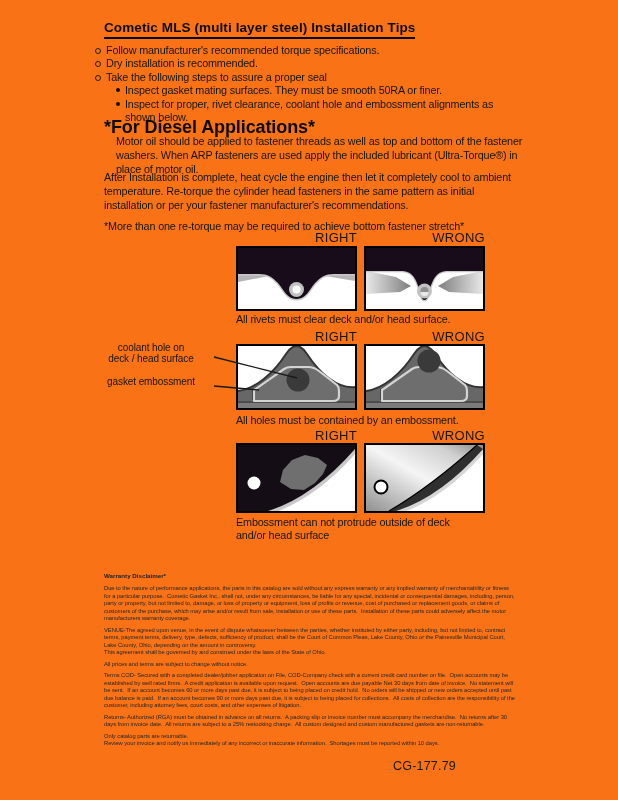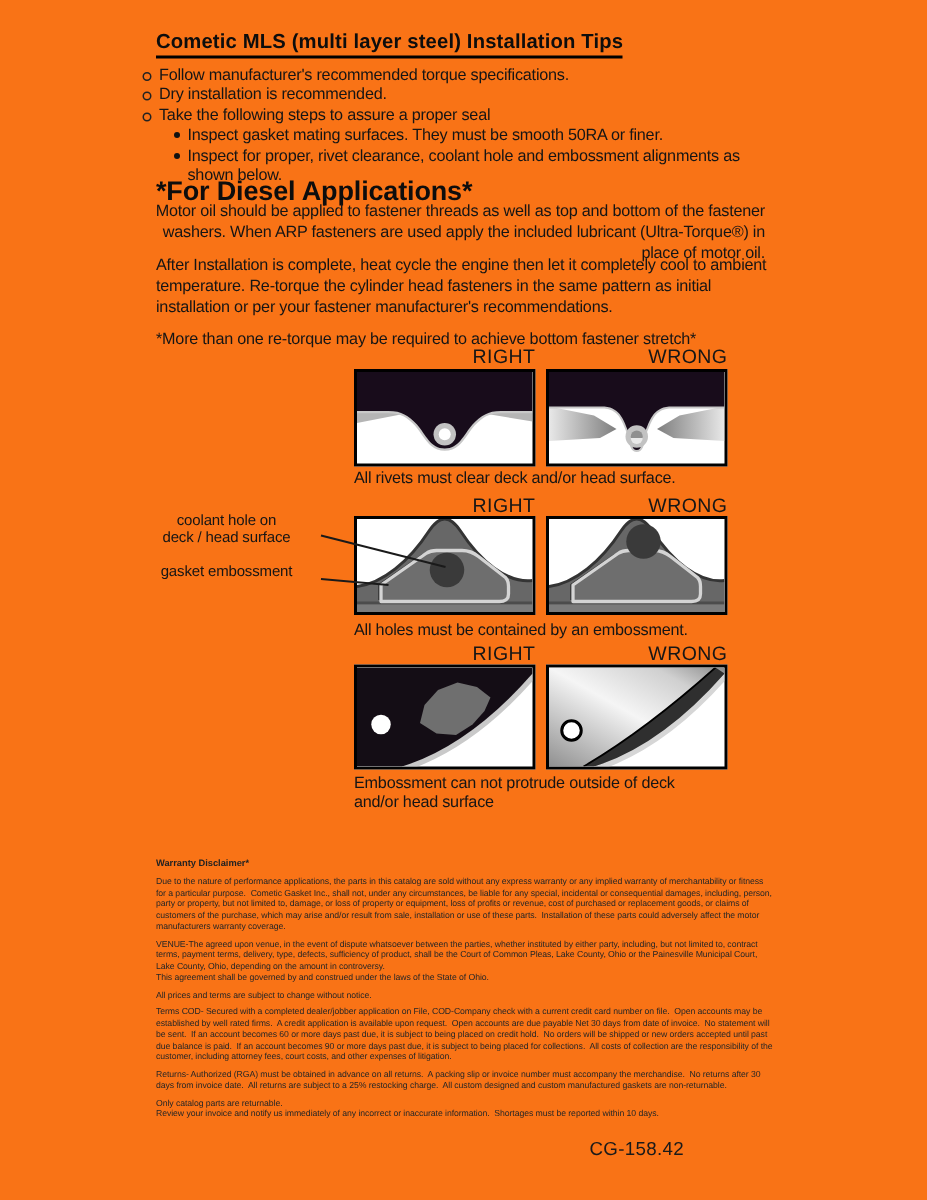--- a/index.html
+++ b/index.html
@@ -51,21 +51,21 @@
       <span class="fbullet"></span>
       <span>Inspect gasket mating surfaces.  They must be smooth 50RA or finer.</span>
     </div>
     <div class="b-row sub">
       <span class="fbullet"></span>
       <span>Inspect for proper, rivet clearance, coolant hole and embossment alignments as shown below.</span>
     </div>
   </div>
 
   <div class="abs h2" style="left:104px;top:117px;">*For Diesel Applications*</div>
-  <div class="abs body-text" style="left:96px;top:134px;width:414px;text-align:right;">Motor oil should be applied to fastener threads as well as top and bottom of the fastener washers. When ARP fasteners are used apply the included lubricant (Ultra-Torque®) in place of motor oil.</div>
+  <div class="abs body-text" style="left:116px;top:134px;width:414px;">Motor oil should be applied to fastener threads as well as top and bottom of the fastener washers. When ARP fasteners are used apply the included lubricant (Ultra-Torque®) in place of motor oil.</div>
   <div class="abs body-text" style="left:104px;top:170px;width:414px;">After Installation is complete, heat cycle the engine then let it completely cool to ambient temperature. Re-torque the cylinder head fasteners in the same pattern as initial installation or per your fastener manufacturer's recommendations.</div>
   <div class="abs body-text" style="left:104px;top:219px;width:430px;">*More than one re-torque may be required to achieve bottom fastener stretch*</div>
 
   <div class="abs panel-label" style="left:236px;top:230px;">RIGHT</div>
   <div class="abs panel-label" style="left:364px;top:230px;">WRONG</div>
 
   <div class="abs panel" style="left:236px;top:246px;height:65px;">
     <svg width="117" height="61" viewBox="0 0 117 61">
       <polygon points="0,26 36,27 0,34" fill="#b5b5b5"></polygon>
       <polygon points="117,26 81,27 117,33" fill="#b5b5b5"></polygon>
@@ -177,15 +177,15 @@
     <p class="tiny">Due to the nature of performance applications, the parts in this catalog are sold without any express warranty or any implied warranty of merchantability or fitness for a particular purpose.  Cometic Gasket Inc., shall not, under any circumstances, be liable for any special, incidental or consequential damages, including, person, party or property, but not limited to, damage, or loss of property or equipment, loss of profits or revenue, cost of purchased or replacement goods, or claims of customers of the purchase, which may arise and/or result from sale, installation or use of these parts.  Installation of these parts could adversely affect the motor manufacturers warranty coverage.</p>
     <p class="tiny">VENUE-The agreed upon venue, in the event of dispute whatsoever between the parties, whether instituted by either party, including, but not limited to, contract terms, payment terms, delivery, type, defects, sufficiency of product, shall be the Court of Common Pleas, Lake County, Ohio or the Painesville Municipal Court, Lake County, Ohio, depending on the amount in controversy.
 This agreement shall be governed by and construed under the laws of the State of Ohio.</p>
     <p class="tiny">All prices and terms are subject to change without notice.</p>
     <p class="tiny">Terms COD- Secured with a completed dealer/jobber application on File, COD-Company check with a current credit card number on file.  Open accounts may be established by well rated firms.  A credit application is available upon request.  Open accounts are due payable Net 30 days from date of invoice.  No statement will be sent.  If an account becomes 60 or more days past due, it is subject to being placed on credit hold.  No orders will be shipped or new orders accepted until past due balance is paid.  If an account becomes 90 or more days past due, it is subject to being placed for collections.  All costs of collection are the responsibility of the customer, including attorney fees, court costs, and other expenses of litigation.</p>
     <p class="tiny">Returns- Authorized (RGA) must be obtained in advance on all returns.  A packing slip or invoice number must accompany the merchandise.  No returns after 30 days from invoice date.  All returns are subject to a 25% restocking charge.  All custom designed and custom manufactured gaskets are non-returnable.</p>
     <p class="tiny">Only catalog parts are returnable.
 Review your invoice and notify us immediately of any incorrect or inaccurate information.  Shortages must be reported within 10 days.</p>
   </div>
 
-  <div class="abs code" style="left:393px;top:759px;">CG-158.42</div>
+  <div class="abs code" style="left:393px;top:759px;">CG-177.79</div>
 
 </div>
 
 </body></html>

